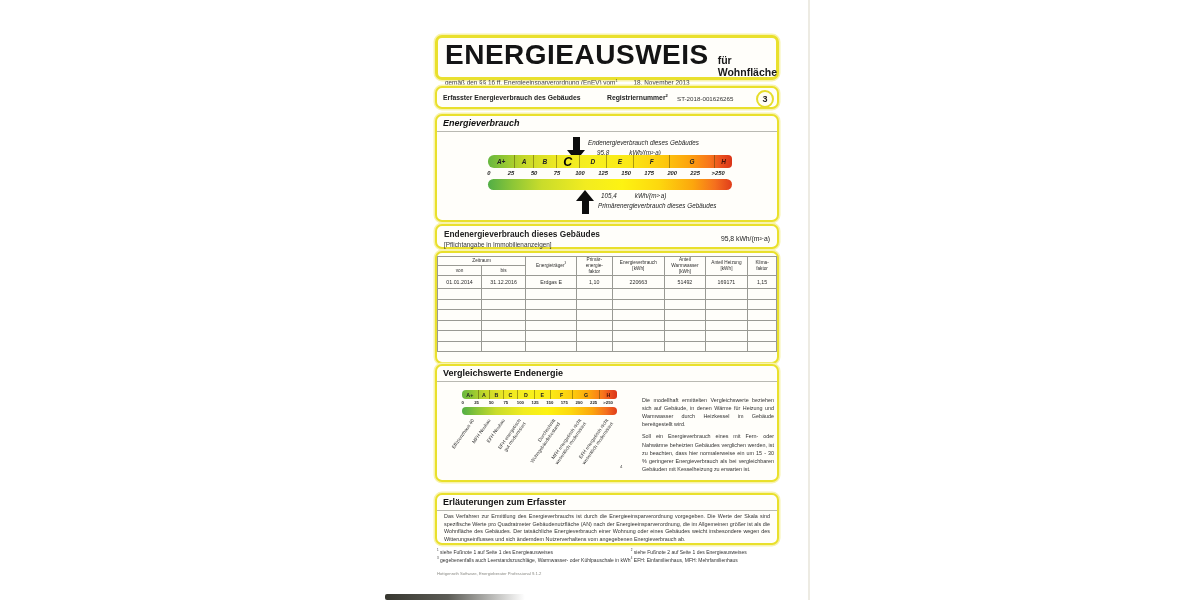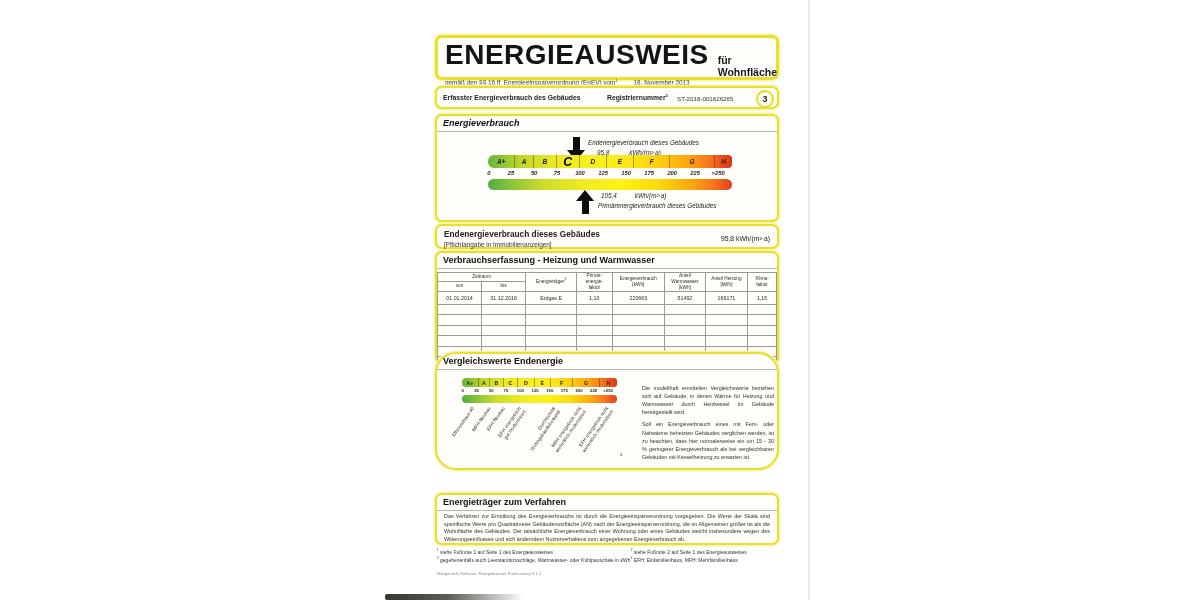--- a/index.html
+++ b/index.html
@@ -69,21 +69,21 @@
   .tblbox{top:251px;height:113px;box-sizing:border-box;}
   table.vt{width:100%;border-collapse:collapse;table-layout:fixed;margin-top:3px;}
   .vt th,.vt td{border:1px solid #9a9a94;font-weight:normal;text-align:center;padding:0;color:#2c2c2c;}
   .vt thead th{font-size:4.7px;line-height:1.25;}
   .vt .h-top{height:9px;}
   .vt .h-bot th{height:9px;}
   .vt td{font-size:5.3px;height:12px;}
   .vt tr.empty td{height:9.5px;}
 
   
-  .cmp{top:352px;height:118px;box-sizing:border-box;border-radius:21px;}
+  .cmp{top:364px;height:118px;box-sizing:border-box;}
   .mini{position:absolute;left:25px;top:24px;width:155px;}
   .mini .letters{width:155px;height:9px;top:0;border-radius:4px 3px 3px 4px;}
   .mini .letters .seg{font-size:5.3px;}
   .mini .ticks{width:155px;top:10px;font-size:4.3px;}
   .mini .gradbar{width:155px;top:17px;height:8px;border-radius:4px;}
   .cmp-labels{position:absolute;left:25px;top:52px;width:155px;height:62px;}
   .cmp-label{position:absolute;top:0;width:0;}
   .cmp-label span{position:absolute;right:0;top:0;white-space:pre;text-align:right;
                   transform-origin:100% 0;transform:rotate(-55deg);
                   font-size:4.8px;line-height:1.2;color:#333;display:block;}
@@ -187,21 +187,20 @@
 
     <div class="ybox endbox">
       <div>
         <div class="t1">Endenergieverbrauch dieses Gebäudes</div>
         <div class="t2">[Pflichtangabe in Immobilienanzeigen]</div>
       </div>
       <div class="val">95,8 kWh/(m²·a)</div>
     </div>
 
     <div class="ybox tblbox">
-      <div class="sec-title">Verbrauchserfassung - Heizung und Warmwasser</div>
       <table class="vt">
         <colgroup>
           <col style="width:13%">
             <col style="width:13%">
             <col style="width:15%">
             <col style="width:10.5%">
           <col style="width:15.5%">
             <col style="width:12%">
             <col style="width:12.5%">
             <col style="width:8.5%">
@@ -360,21 +359,21 @@
           </div>
       </div>
       <div class="cmp-fn">4</div>
       <div class="cmp-text">
         <p>Die modellhaft ermittelten Vergleichswerte beziehen sich auf Gebäude, in denen Wärme für Heizung und Warmwasser durch Heizkessel im Gebäude bereitgestellt wird.</p>
         <p>Soll ein Energieverbrauch eines mit Fern- oder Nahwärme beheizten Gebäudes verglichen werden, ist zu beachten, dass hier normalerweise ein um 15 - 30 % geringerer Energieverbrauch als bei vergleichbaren Gebäuden mit Kesselheizung zu erwarten ist.</p>
       </div>
     </div>
 
     <div class="ybox expl">
-      <div class="sec-title">Energieträger zum Verfahren</div>
+      <div class="sec-title">Erläuterungen zum Erfasster</div>
       <div class="expl-text">Das Verfahren zur Ermittlung des Energieverbrauchs ist durch die Energieeinsparverordnung vorgegeben. Die Werte der Skala sind spezifische Werte pro Quadratmeter Gebäudenutzfläche (AN) nach der Energieeinsparverordnung, die im Allgemeinen größer ist als die Wohnfläche des Gebäudes. Der tatsächliche Energieverbrauch einer Wohnung oder eines Gebäudes weicht insbesondere wegen des Witterungseinflusses und sich änderndem Nutzerverhaltens vom angegebenen Energieverbrauch ab.</div>
     </div>
 
     <div class="fnotes">
       <div><sup>1</sup> <span>siehe Fußnote 1 auf Seite 1 des Energieausweises</span></div>
       <div><sup>2</sup> <span>siehe Fußnote 2 auf Seite 1 des Energieausweises</span></div>
       <div><sup>3</sup> <span>gegebenenfalls auch Leerstandszuschläge, Warmwasser- oder Kühlpauschale in kWh</span></div>
       <div><sup>4</sup> <span>EFH: Einfamilienhaus, MFH: Mehrfamilienhaus</span></div>
     </div>
 

